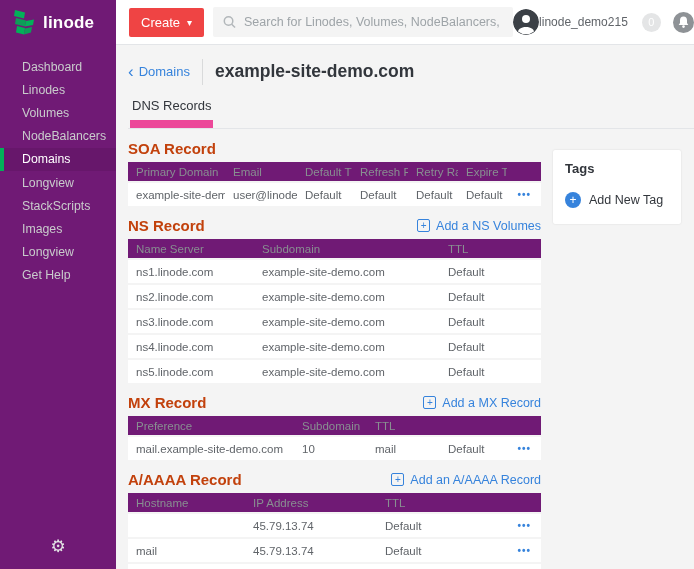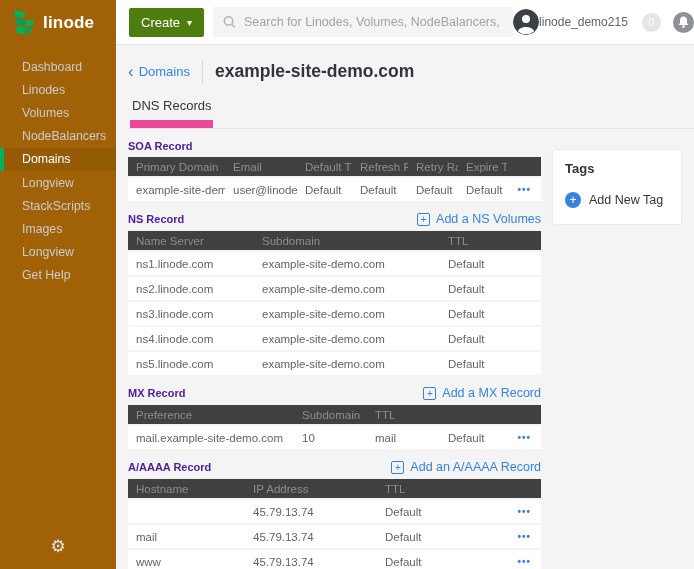--- a/index.html
+++ b/index.html
@@ -2,32 +2,32 @@
 <html><head>
 <meta charset="utf-8">
 <style>
   * { margin:0; padding:0; box-sizing:border-box; }
   html,body { width:694px; height:569px; overflow:hidden; }
   body { font-family:"Liberation Sans","DejaVu Sans",sans-serif; background:#f4f4f4; }
 
   .app { display:flex; width:694px; height:569px; }
 
   
-  .sidebar { width:116px; flex:0 0 116px; background:#a16207; display:flex; flex-direction:column; }
+  .sidebar { width:116px; flex:0 0 116px; background:#701a75; display:flex; flex-direction:column; }
   .logo { height:45px; display:flex; align-items:center; padding-left:13px; cursor:pointer; }
   .logo-text { color:#fff; font-weight:bold; font-size:17px; margin-left:7px; letter-spacing:.2px; }
   .nav { padding-top:10px; }
   .nav-item { display:block; font-size:12.3px; color:#c9cbcc; padding:4.6px 0 4.6px 18px; cursor:pointer; border-left:4px solid transparent; }
   .nav-item.active { color:#fff; border-left-color:#02b159; background:rgba(0,0,0,.08); }
   .gear { margin-top:auto; margin-bottom:12px; text-align:center; color:#e3e4e5; font-size:17px; cursor:pointer; }
 
   
   .main { flex:1; display:flex; flex-direction:column; background:#f4f4f4; }
   .topbar { height:45px; flex:0 0 45px; background:#fff; border-bottom:1px solid #e3e5e8; display:flex; align-items:center; }
-  .create-btn { margin-left:13px; height:29px; padding:0 12px; background:#4d7c0f; color:#fff; border:none; border-radius:2px; font-size:13px; font-family:inherit; display:flex; align-items:center; gap:7px; cursor:pointer; }
+  .create-btn { margin-left:13px; height:29px; padding:0 12px; background:#ef4444; color:#fff; border:none; border-radius:2px; font-size:13px; font-family:inherit; display:flex; align-items:center; gap:7px; cursor:pointer; }
   .create-btn .chev { font-size:10px; }
   .search-box { margin-left:9px; width:300px; height:30px; background:#f4f4f4; border-radius:2px; display:flex; align-items:center; padding:0 10px; }
   .search-box input { border:none; background:transparent; outline:none; font-size:12.5px; color:#606469; width:100%; margin-left:8px; font-family:inherit; }
   .search-box input::placeholder { color:#9ea4a8; }
   .user-area { margin-left:auto; display:flex; align-items:center; cursor:pointer; }
   .avatar { width:26px; height:26px; border-radius:50%; }
   .username { margin-left:0; font-size:12px; color:#606469; }
   .badge { margin-left:14px; width:19px; height:19px; border-radius:50%; background:#e4e5e6; color:#fff; font-size:11px; display:flex; align-items:center; justify-content:center; cursor:pointer; }
   .bell-btn { margin-left:12px; margin-right:21px; width:21px; height:21px; border-radius:50%; background:#8e9296; display:flex; align-items:center; justify-content:center; cursor:pointer; }
 
@@ -40,26 +40,26 @@
   .page-title { font-size:17.5px; font-weight:bold; color:#32363c; }
 
   .tabs { margin-top:9px; border-bottom:1px solid #e3e5e8; }
   .tab { display:inline-block; font-size:13px; color:#32363c; padding:4px 2px 7px; margin-left:2px; border-bottom:8px solid #ec4899; cursor:pointer; }
 
   .cols { display:flex; }
   .left-col { width:413px; flex:0 0 413px; }
   .right-col { width:128px; margin-left:12px; }
 
   .section-head { display:flex; align-items:center; justify-content:space-between; margin-top:11px; margin-bottom:5px; }
-  .section-title { font-size:11px; font-weight:bold; color:#4c1d95; }
+  .section-title { font-size:15px; font-weight:bold; color:#c2410c; }
   .add-link { display:flex; align-items:center; gap:6px; color:#3683dc; font-size:12.5px; cursor:pointer; text-decoration:none; }
   .plus-box { width:13px; height:13px; border:1px solid #3683dc; border-radius:2px; font-size:10px; line-height:11px; text-align:center; color:#3683dc; }
 
   .row { display:grid; align-items:center; margin-bottom:2px; }
-  .row.th { background:#404040; height:19px; color:#888f91; font-size:11.5px; }
+  .row.th { background:#701a75; height:19px; color:#888f91; font-size:11.5px; }
   .row.td { background:#fff; height:23px; color:#606469; font-size:11.5px; }
   .cell { padding-left:8px; white-space:nowrap; overflow:hidden; }
   .dots { color:#3683dc; font-size:10px; font-weight:bold; letter-spacing:1px; text-align:right; padding-right:10px; cursor:pointer; background:none; border:none; font-family:inherit; }
 
   .t-soa .row { grid-template-columns:97px 72px 55px 56px 50px 1fr 34px; }
   .t-ns  .row { grid-template-columns:126px 186px 1fr; }
   .t-mx  .row { grid-template-columns:166px 73px 73px 1fr 34px; }
   .t-a   .row { grid-template-columns:117px 132px 1fr 34px; }
 
   .t-ns { margin-bottom:10px; }

